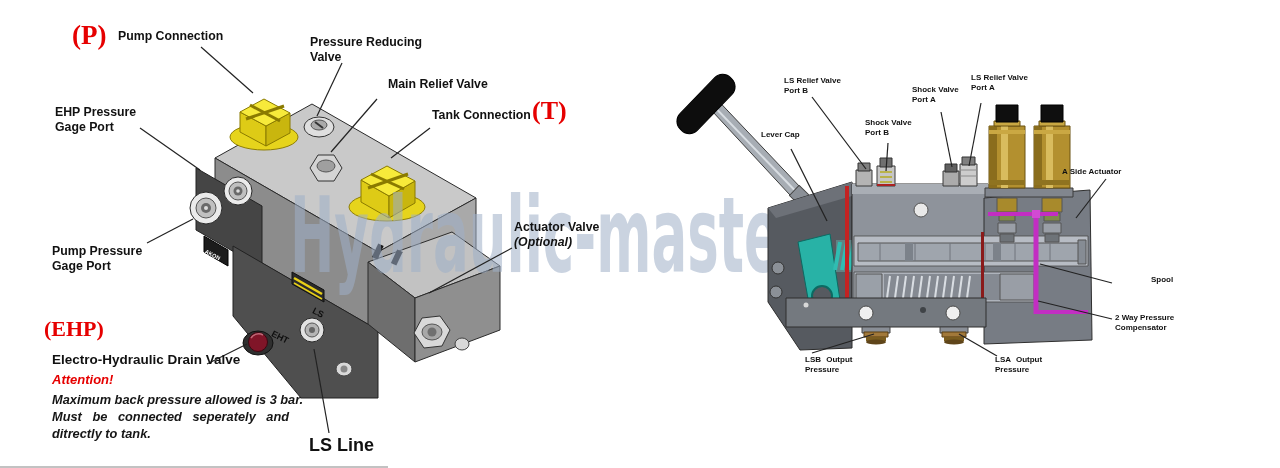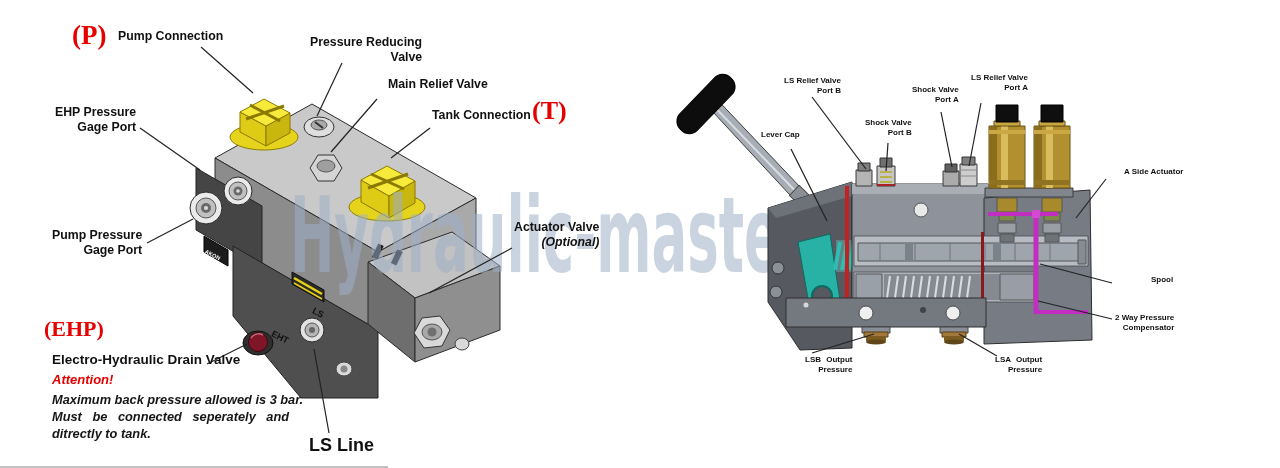--- a/index.html
+++ b/index.html
@@ -4,21 +4,21 @@
 <style>
   html,body{margin:0;padding:0;background:#fff;}
   .stage{position:relative;width:1280px;height:468px;background:#ffffff;overflow:hidden;
          font-family:"Liberation Sans",sans-serif;}
   .layer{position:absolute;left:0;top:0;width:1280px;height:468px;pointer-events:none;}
   svg{display:block;}
   .lbl{position:absolute;font-weight:bold;color:#111;white-space:nowrap;line-height:1.22;}
   .l12{font-size:12.3px;}
   .l13{font-size:18px;}
   .r8{font-size:8px;line-height:1.3;}
-  .ln{display:block;text-align:right;}
+  .ln{display:block;}
   .italic{font-style:italic;}
   .red-letter{position:absolute;font-family:"Liberation Serif",serif;font-weight:bold;
               color:var(--accent-red,#e60000);white-space:nowrap;}
   .attention{color:var(--accent-red,#e60000);font-style:italic;font-weight:bold;font-size:13px;}
   .note{position:absolute;font-style:italic;font-weight:bold;font-size:12.8px;color:#161616;white-space:nowrap;}
   .note-just{word-spacing:7px;}
   .watermark{position:absolute;left:290px;top:174px;font-size:106px;font-weight:bold;
              font-family:"DejaVu Sans",sans-serif;color:var(--wm-color,#9fb0c8);opacity:.55;
              transform:scaleX(0.5);transform-origin:left top;letter-spacing:0;white-space:nowrap;z-index:2;}
   .z1{z-index:1}.z3{z-index:3}.z4{z-index:4}.z5{z-index:5}
@@ -314,21 +314,21 @@
       <span class="ln">Main Relief Valve</span>
     </div>
     <div class="lbl l12" style="left:432px;top:108px;">
       <span class="ln">Tank Connection</span>
     </div>
     <span class="red-letter" style="left:532px;top:96px;font-size:26px;">(T)</span>
     <div class="lbl l12" style="left:55px;top:105px;">
       <span class="ln">EHP Pressure</span>
       <span class="ln">Gage Port</span>
     </div>
-    <div class="lbl l12" style="left:52px;top:228px;">
+    <div class="lbl l12" style="left:52px;top:244px;">
       <span class="ln">Pump Pressure</span>
       <span class="ln">Gage Port</span>
     </div>
     <div class="lbl l12" style="left:514px;top:220px;">
       <span class="ln">Actuator Valve</span>
       <span class="ln italic">(Optional)</span>
     </div>
     <span class="red-letter" style="left:44px;top:316px;font-size:22px;">(EHP)</span>
     <div class="lbl" style="left:52px;top:352px;font-size:13.5px;">
       <span class="ln">Electro-Hydraulic Drain Valve</span>
@@ -353,21 +353,21 @@
       <span class="ln">Port B</span>
     </div>
     <div class="lbl r8" style="left:912px;top:85px;">
       <span class="ln">Shock Valve</span>
       <span class="ln">Port A</span>
     </div>
     <div class="lbl r8" style="left:971px;top:73px;">
       <span class="ln">LS Relief Valve</span>
       <span class="ln">Port A</span>
     </div>
-    <div class="lbl r8" style="left:1124px;top:167px;">
+    <div class="lbl r8" style="left:1062px;top:167px;">
       <span class="ln">A Side Actuator</span>
     </div>
     <div class="lbl r8" style="left:1115px;top:275px;padding-left:36px;">
       <span class="ln">Spool</span>
     </div>
     <div class="lbl r8" style="left:1115px;top:313px;">
       <span class="ln">2 Way Pressure</span>
       <span class="ln">Compensator</span>
     </div>
     <div class="lbl r8" style="left:805px;top:355px;word-spacing:3px;">

